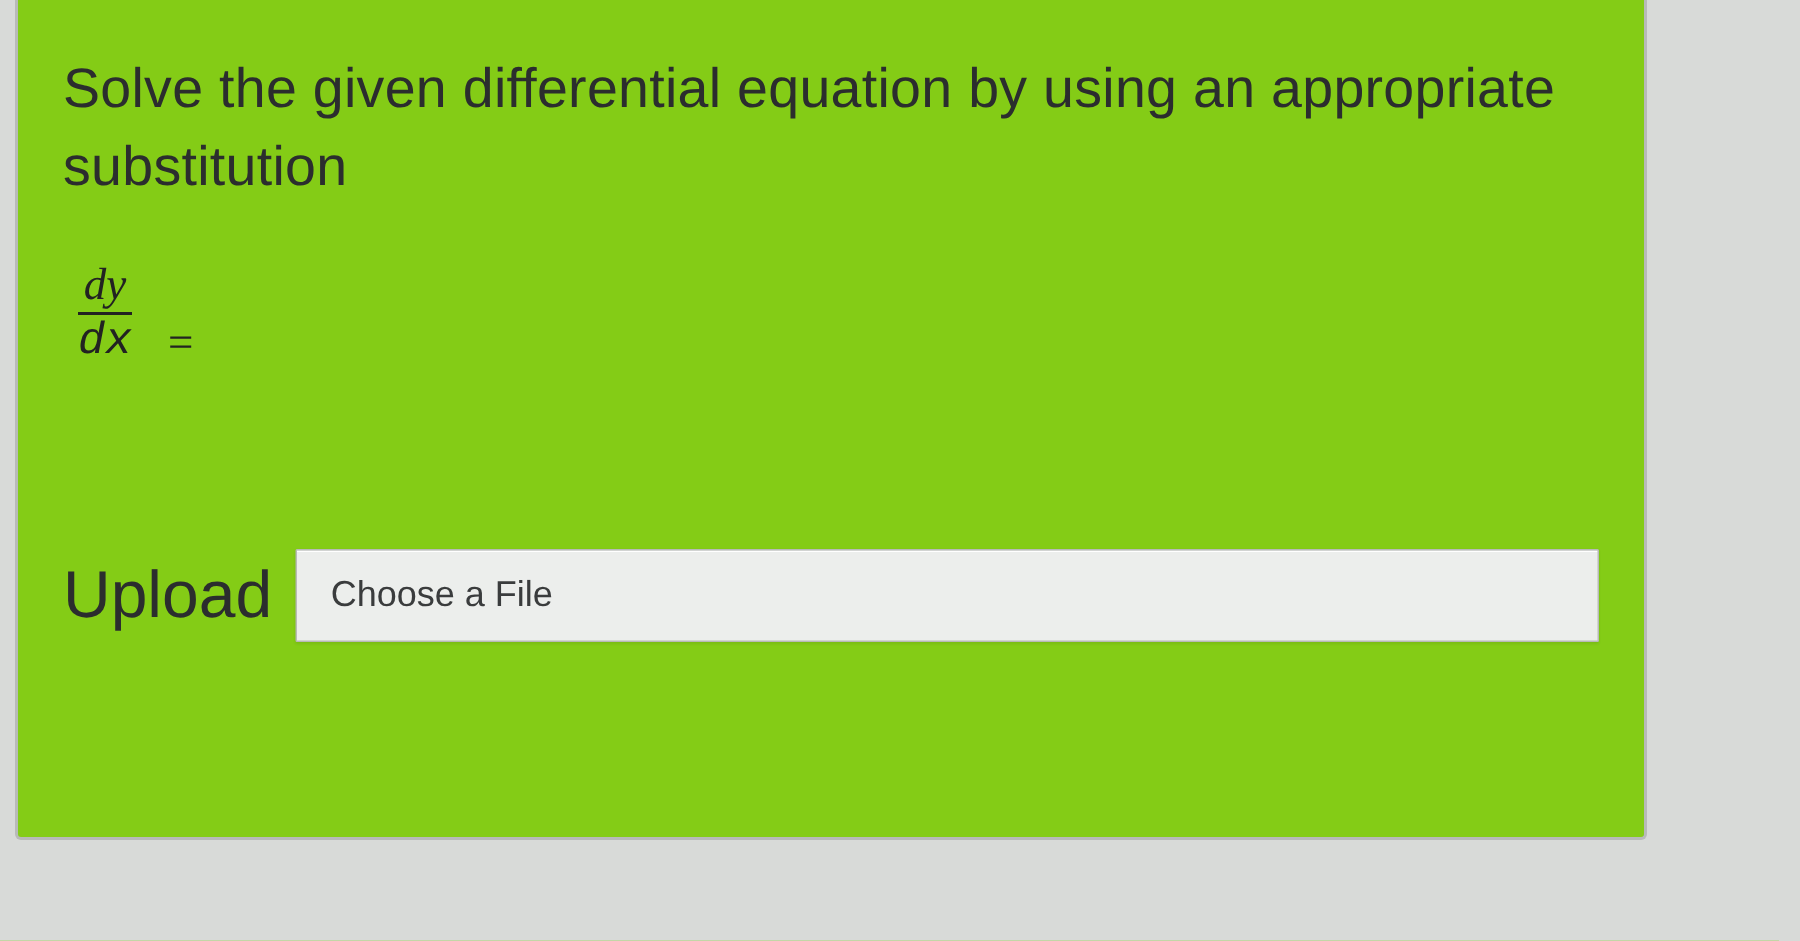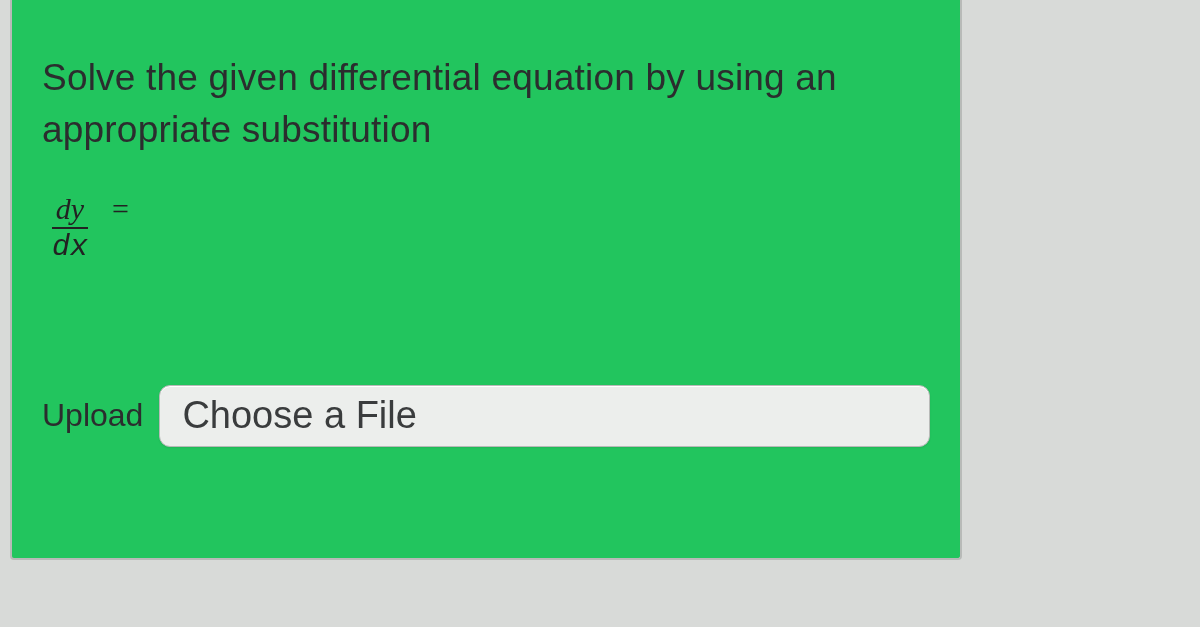--- a/index.html
+++ b/index.html
@@ -9,44 +9,44 @@
     height: 627px;
     background: #d8dad8;
     font-family: "Helvetica Neue", Arial, sans-serif;
     overflow: hidden;
   }
   .card {
     box-sizing: border-box;
     position: absolute;
     left: 10px;
     top: 0px;
-    width: 952px;
+    width: 1088px;
     height: 560px;
-    background: #22c55e;
+    background: #84cc16;
     border: 2px solid #b8bab8;
     border-top: none;
     border-radius: 0 0 4px 4px;
-    padding: 52px 30px 30px 30px;
+    padding: 33px 30px 30px 30px;
     color: #2d2f30;
   }
   .question-text {
     font-size: 37px;
     font-weight: 400;
     line-height: 1.4;
     color: #2b2d2e;
     letter-spacing: 0.2px;
   }
   .equation {
     margin-top: 36px;
     margin-left: 6px;
     font-family: "Cambria Math", "Times New Roman", serif;
     font-size: 30px;
     color: #222;
     display: flex;
-    align-items: flex-start;
+    align-items: flex-end;
     gap: 18px;
   }
   .frac {
     display: inline-flex;
     flex-direction: column;
     align-items: center;
     line-height: 1.15;
   }
   .frac .num {
     border-bottom: 2px solid #222;
@@ -61,34 +61,34 @@
     padding: 0 2px;
   }
   .ital { font-style: italic; }
   .upload-row {
     margin-top: 120px;
     display: flex;
     align-items: center;
     gap: 16px;
   }
   .upload-label {
-    font-size: 32px;
+    font-size: 44px;
     color: #2b2d2e;
   }
   .file-input {
     flex: 1;
     height: 60px;
     background: #eceeec;
     border: 1px solid #b8bab8;
-    border-radius: 11px;
+    border-radius: 1px;
     box-shadow: inset 0 1px 0 #fff, 0 1px 2px rgba(0,0,0,0.08);
     display: flex;
     align-items: center;
     padding: 0 22px;
-    font-size: 38px;
+    font-size: 24px;
     color: #3a3c3d;
     cursor: pointer;
   }
 </style>
 </head>
 <body>
 
 <div class="card">
 
   <div class="question-text">Solve the given differential equation by using an appropriate substitution</div>

